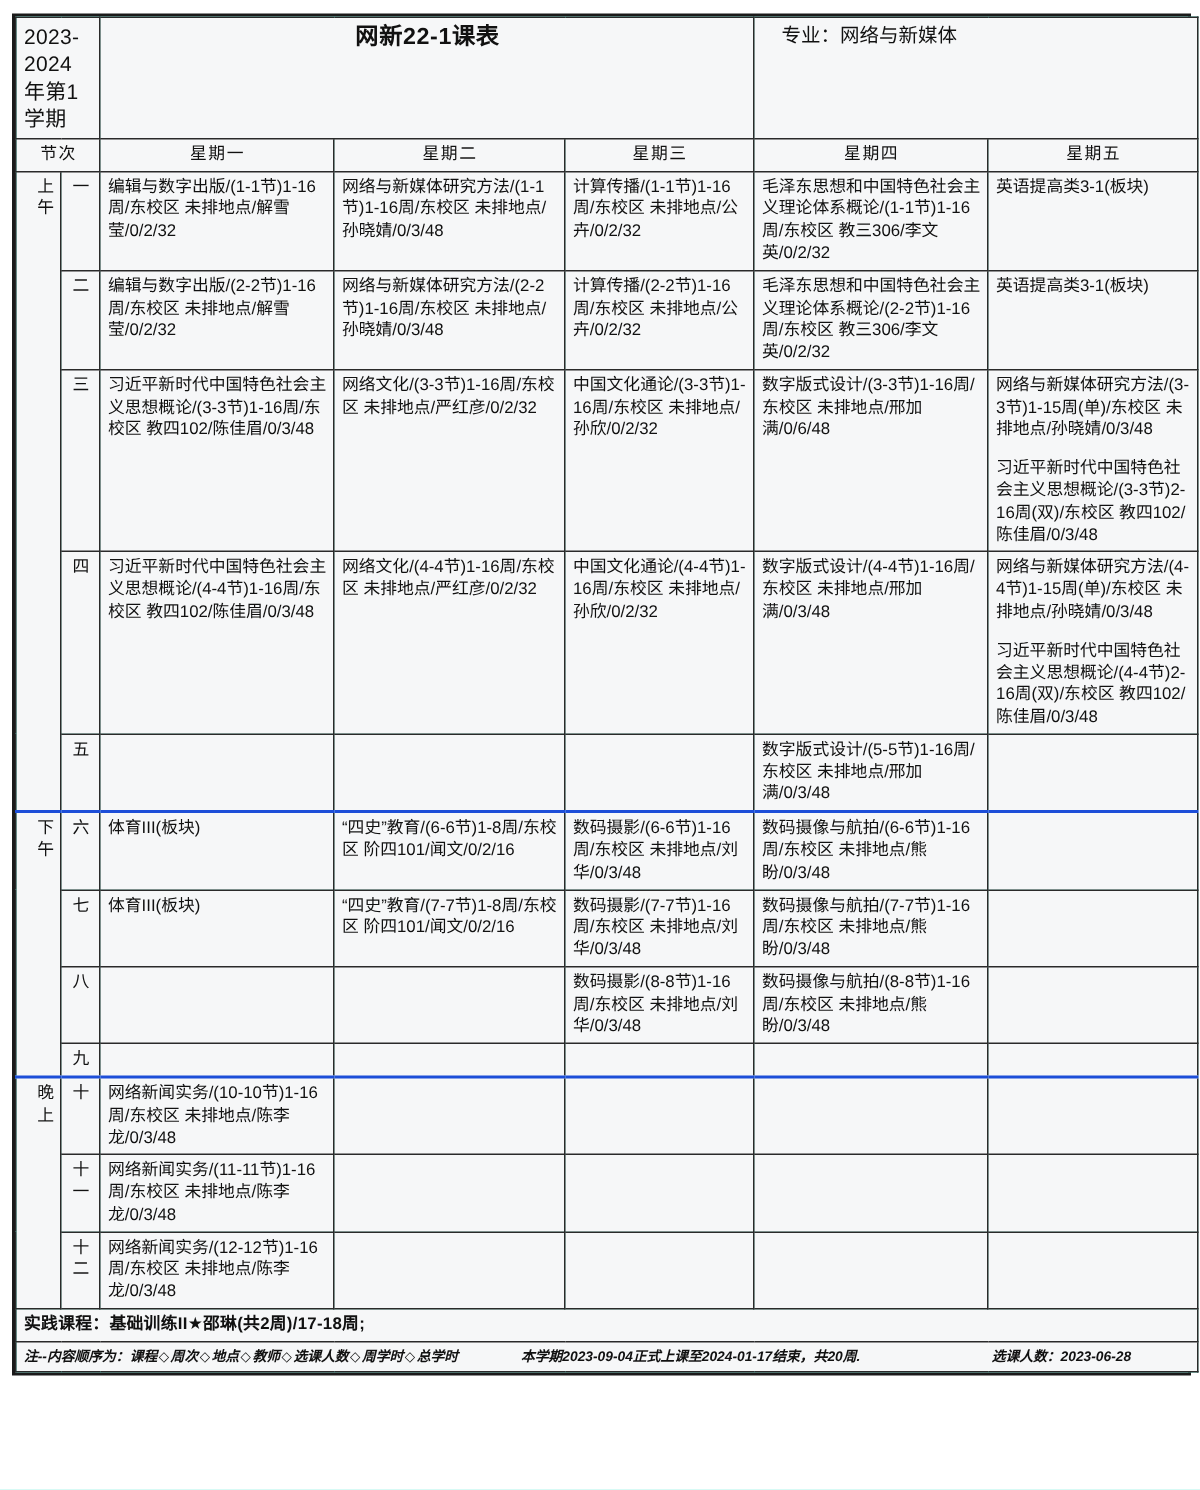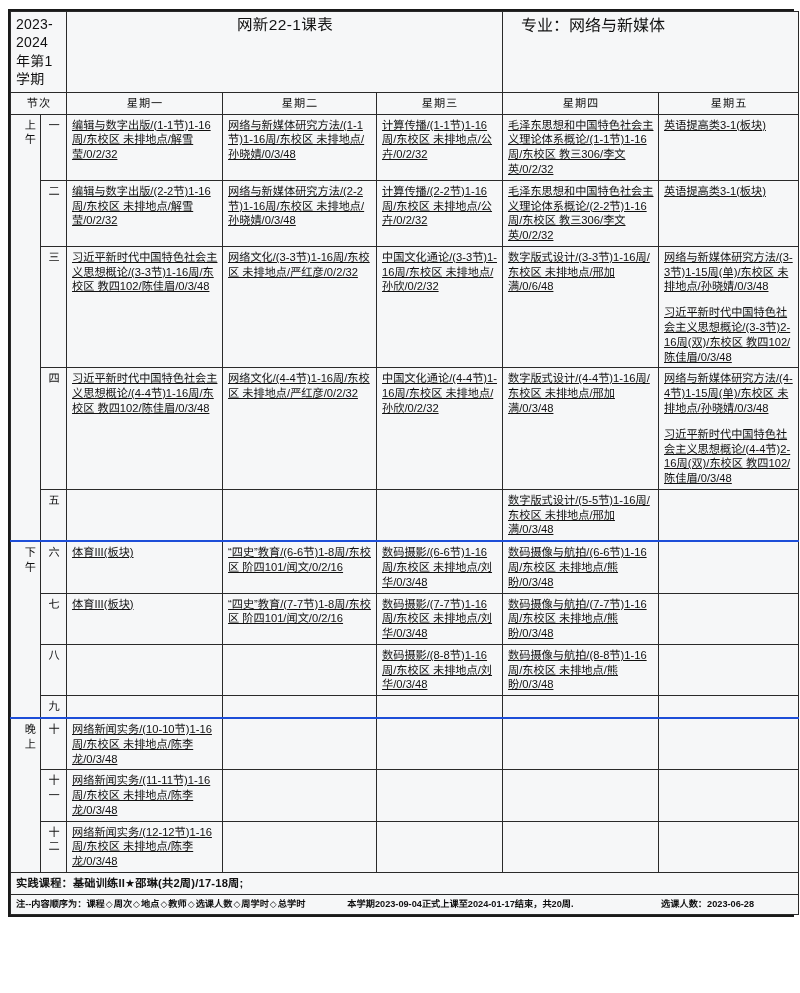--- a/index.html
+++ b/index.html
@@ -49,26 +49,26 @@
     padding: 3px 6px 4px 6px;
     background: #f7f8f9;
     vertical-align: middle;
   }
   .titlebar .term {
     font-size: 14px;
     letter-spacing: 0.2px;
   }
   .titlebar .maintitle {
     font-size: 15.5px;
-    font-weight: normal;
+    font-weight: bold;
     text-align: center;
     letter-spacing: 0.4px;
   }
   .titlebar .major {
-    font-size: 16px;
+    font-size: 13px;
     text-align: left;
     padding-left: 18px;
   }
 
   
   .headrow td {
     text-align: center;
     vertical-align: middle;
     font-size: 13.6px;
     padding: 3px 2px;
@@ -93,21 +93,21 @@
     width: 26px;
     text-align: center;
     vertical-align: middle;
     font-size: 12.6px;
     padding: 2px 1px;
     line-height: 1.02;
   }
   td.period span { display: block; }
 
   
-  td.cell { font-size: 11.2px; text-decoration: underline; }
+  td.cell { font-size: 11.2px; }
   td.cell .entry { margin: 0; }
   td.cell .entry + .entry { margin-top: 11px; }
 
   
   tr.partstart > td { border-top: 2px solid #1d4ed8; }
 
   
   .practice td {
     border-top: 2px solid #1a1a1a;
     font-size: 14px;
@@ -123,20 +123,21 @@
     padding: 3px 6px 4px 6px;
     vertical-align: middle;
   }
   .noteflex {
     display: flex;
     align-items: center;
     width: 100%;
     font-size: 9.2px;
     font-weight: bold;
     letter-spacing: 0;
+    font-style: italic;
   }
   .noteflex .n1 { white-space: nowrap; }
   .noteflex .n2 { white-space: nowrap; margin-left: 42px; }
   .noteflex .n3 { white-space: nowrap; margin-left: auto; padding-right: 40px; }
   .sep { padding: 0 1px; font-size: 9px; }
 </style>
 </head>
 <body>
 
 <div class="sheet">

